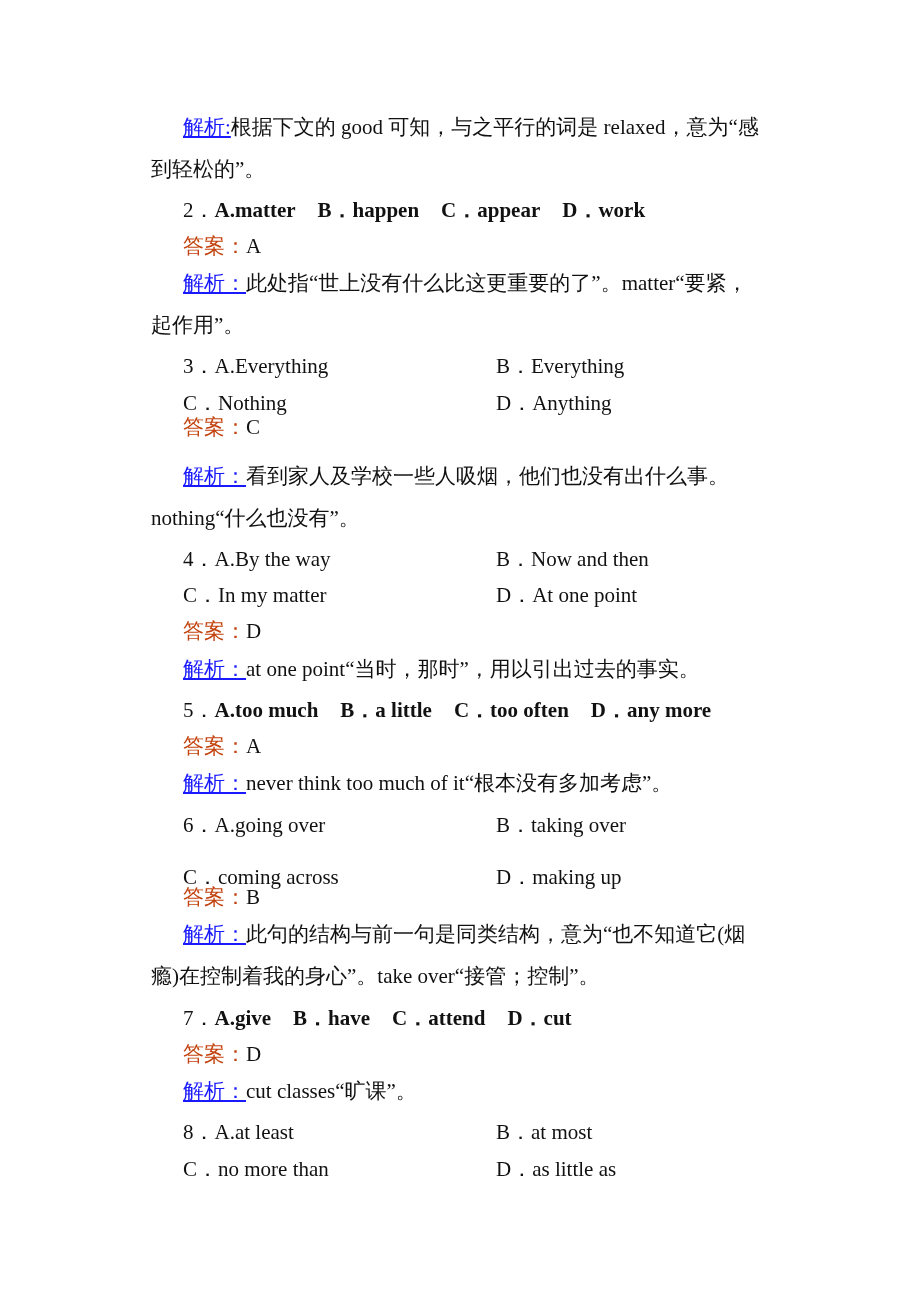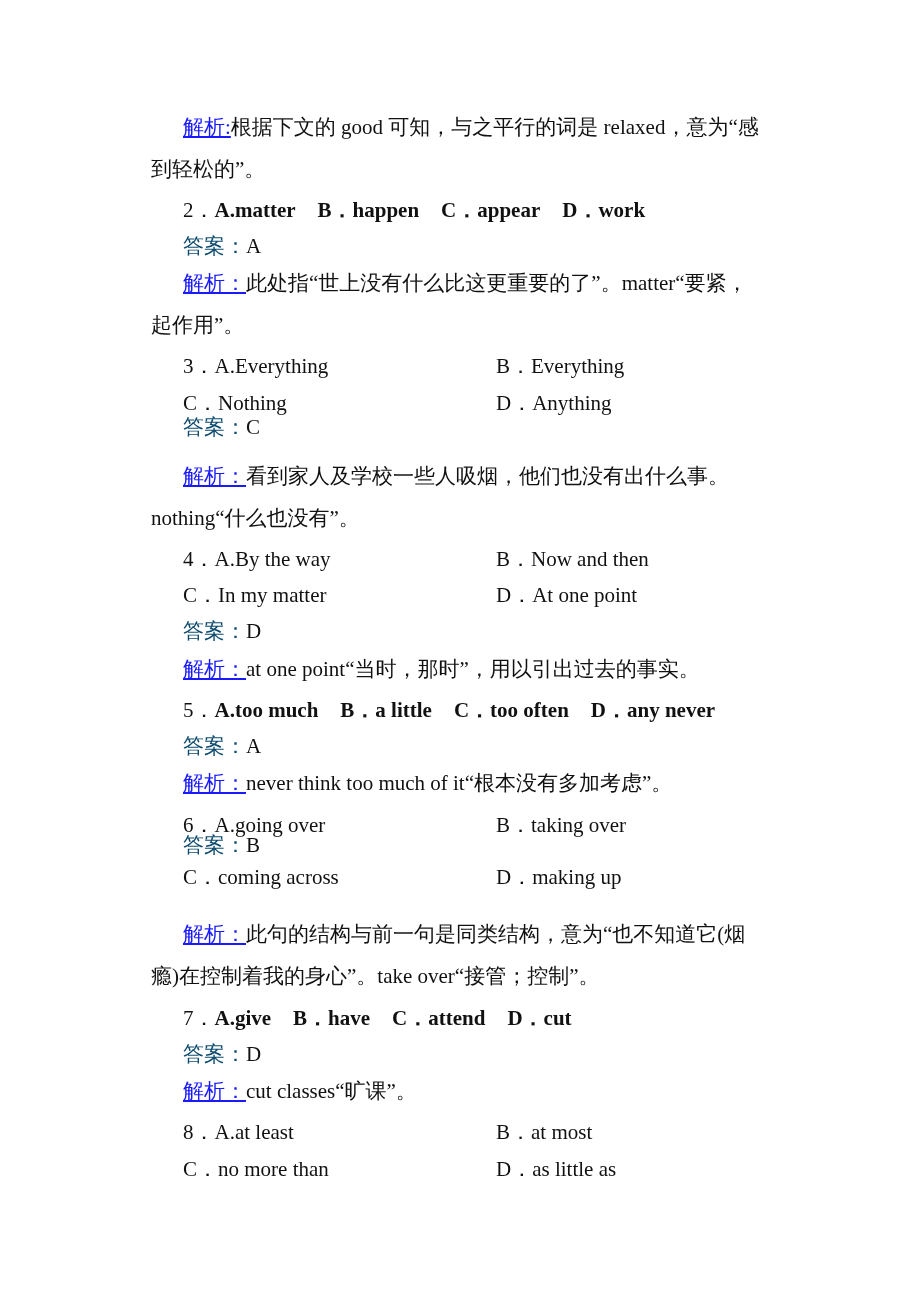--- a/index.html
+++ b/index.html
@@ -3,21 +3,21 @@
 <meta charset="utf-8">
 <style>
   html, body { margin:0; padding:0; background:#ffffff; }
   body { width:920px; height:1302px; position:relative; overflow:hidden;
          font-family:"Liberation Serif", "DejaVu Serif", serif; color:#111; }
   .line { position:absolute; left:0; font-size:21px; line-height:26px; white-space:nowrap; }
   .ind { left:183px; }
   .flush { left:151px; }
   .col2 { position:absolute; left:313px; }
   .blue { color:#1a1aff;text-decoration:underline; }
-  .red { color:#0c4a6e;text-align:right; }
+  .red { color:#c2410c;text-align:right; }
   .opt { display:inline-block; margin-right:22px;font-weight:bold; }
 </style>
 </head>
 <body>
 
 <div class="line ind" style="top:114px"><span class="blue">解析:</span><span>根据下文的 good 可知，与之平行的词是 relaxed，意为“感</span></div>
 <div class="line flush" style="top:156px">到轻松的”。</div>
 
 <div class="line ind" style="top:197px">
   <span>2．</span><span class="opt">A.matter</span><span class="opt">B．happen</span><span class="opt">C．appear</span><span class="opt">D．work</span>
@@ -31,28 +31,28 @@
 <div class="line ind" style="top:414px"><span class="red">答案：</span><span>C</span></div>
 <div class="line ind" style="top:463px"><span class="blue">解析：</span><span>看到家人及学校一些人吸烟，他们也没有出什么事。</span></div>
 <div class="line flush" style="top:505px">nothing“什么也没有”。</div>
 
 <div class="line ind" style="top:546px"><span>4．</span><span>A.By the way</span><span class="col2">B．Now and then</span></div>
 <div class="line ind" style="top:582px"><span>C．In my matter</span><span class="col2">D．At one point</span></div>
 <div class="line ind" style="top:618px"><span class="red">答案：</span><span>D</span></div>
 <div class="line ind" style="top:656px"><span class="blue">解析：</span><span>at one point“当时，那时”，用以引出过去的事实。</span></div>
 
 <div class="line ind" style="top:697px">
-  <span>5．</span><span class="opt">A.too much</span><span class="opt">B．a little</span><span class="opt">C．too often</span><span class="opt">D．any never</span>
+  <span>5．</span><span class="opt">A.too much</span><span class="opt">B．a little</span><span class="opt">C．too often</span><span class="opt">D．any more</span>
 </div>
 <div class="line ind" style="top:733px"><span class="red">答案：</span><span>A</span></div>
 <div class="line ind" style="top:770px"><span class="blue">解析：</span><span>never think too much of it“根本没有多加考虑”。</span></div>
 
 <div class="line ind" style="top:812px"><span>6．</span><span>A.going over</span><span class="col2">B．taking over</span></div>
 <div class="line ind" style="top:864px"><span>C．coming across</span><span class="col2">D．making up</span></div>
-<div class="line ind" style="top:832px"><span class="red">答案：</span><span>B</span></div>
+<div class="line ind" style="top:884px"><span class="red">答案：</span><span>B</span></div>
 <div class="line ind" style="top:921px"><span class="blue">解析：</span><span>此句的结构与前一句是同类结构，意为“也不知道它(烟</span></div>
 <div class="line flush" style="top:963px">瘾)在控制着我的身心”。take over“接管；控制”。</div>
 
 <div class="line ind" style="top:1005px">
   <span>7．</span><span class="opt">A.give</span><span class="opt">B．have</span><span class="opt">C．attend</span><span class="opt">D．cut</span>
 </div>
 <div class="line ind" style="top:1041px"><span class="red">答案：</span><span>D</span></div>
 <div class="line ind" style="top:1078px"><span class="blue">解析：</span><span>cut classes“旷课”。</span></div>
 
 <div class="line ind" style="top:1119px"><span>8．</span><span>A.at least</span><span class="col2">B．at most</span></div>

